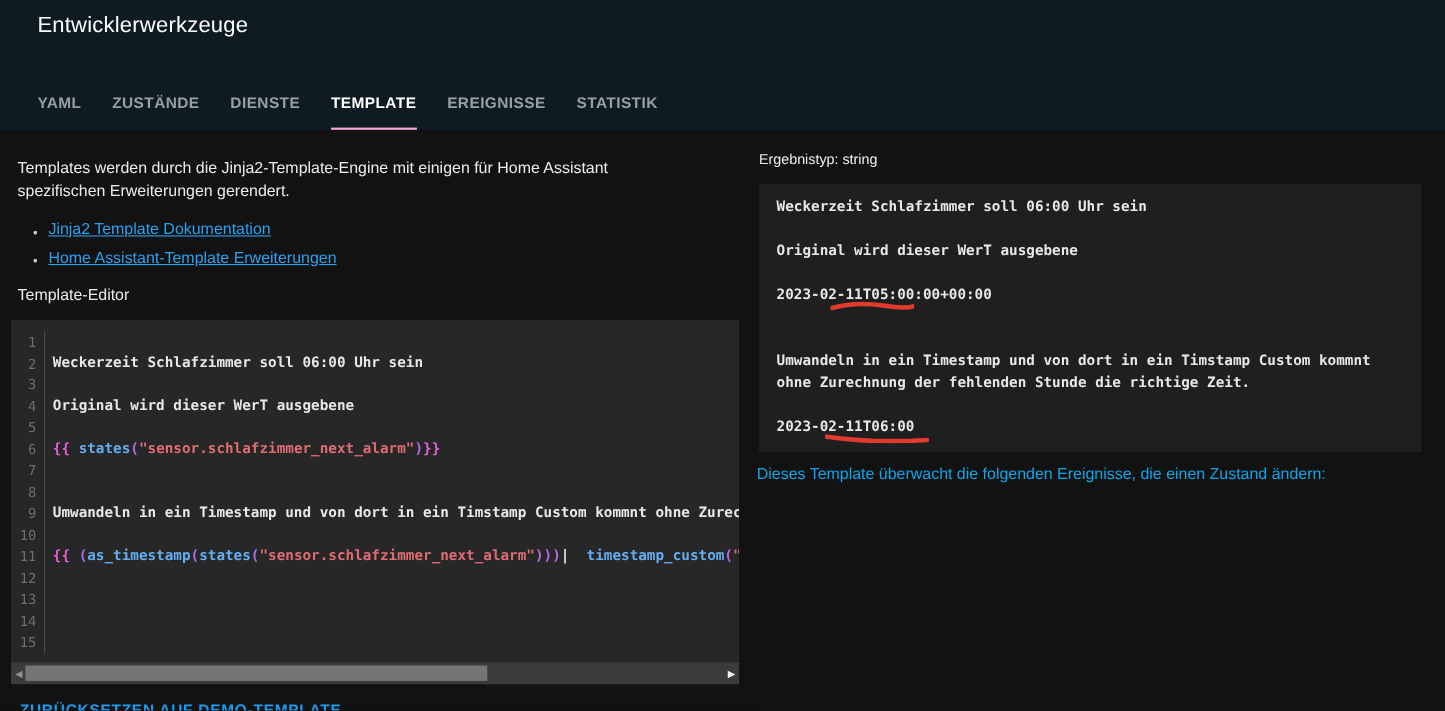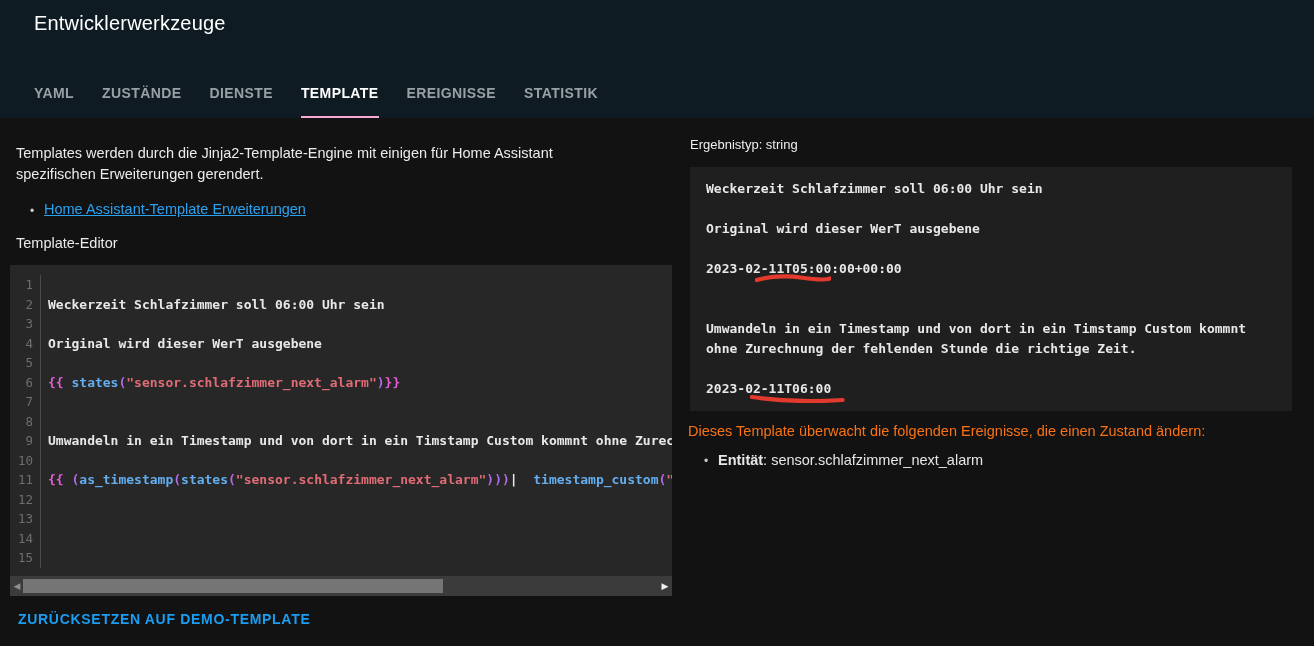--- a/index.html
+++ b/index.html
@@ -84,21 +84,21 @@
   .result-box {
     margin: 15px 0 0 14px; background: #1f1f1f; padding: 12px 16px;
     font-family: "DejaVu Sans Mono", monospace; font-size: 13px; line-height: 20px;
     font-weight: 700; color: #e8e8e8;
   }
   .result-line { min-height: 20px; position: relative; overflow-wrap: break-word; word-break: break-word; }
   .red-underline {
     position: absolute; top: 15px; height: 9px; pointer-events: none;
   }
   .red-underline svg { width: 100%; height: 100%; display: block; }
-  .watch-text { margin: 12px 0 0 12px; font-size: 14.5px; color: #f97316; }
+  .watch-text { margin: 12px 0 0 12px; font-size: 14.5px; color: #0ea5e9; }
   .event-list { margin: 13px 0 0 42px; list-style: none; }
   .event-list li { font-size: 14.5px; position: relative; }
   .event-list li::before { content: "•"; color: #c9c9c9; position: absolute; left: -14px; font-size: 12px; top: 2px; }
   .entity-label { font-weight: 700; }
 </style>
 </head>
 <body>
 
 <header class="app-header">
   <div class="app-title">Entwicklerwerkzeuge</div>
@@ -110,20 +110,21 @@
       <div class="tab">EREIGNISSE</div>
       <div class="tab">STATISTIK</div>
     </nav>
 </header>
 
 <div class="content">
 
   <div class="left-col">
     <p class="intro">Templates werden durch die Jinja2-Template-Engine mit einigen für Home Assistant spezifischen Erweiterungen gerendert.</p>
     <ul class="doc-links">
+        <li><a>Jinja2 Template Dokumentation</a></li>
         <li><a>Home Assistant-Template Erweiterungen</a></li>
       </ul>
     <div class="editor-label">Template-Editor</div>
 
     <div class="code-editor" id="code-editor">
         <div class="code-line"><div class="gutter">1</div><div class="code-text"></div></div>
         <div class="code-line"><div class="gutter">2</div><div class="code-text"><span class="tok-plain">Weckerzeit Schlafzimmer soll 06:00 Uhr sein</span></div></div>
         <div class="code-line"><div class="gutter">3</div><div class="code-text"></div></div>
         <div class="code-line"><div class="gutter">4</div><div class="code-text"><span class="tok-plain">Original wird dieser WerT ausgebene</span></div></div>
         <div class="code-line"><div class="gutter">5</div><div class="code-text"></div></div>
@@ -164,18 +165,15 @@
         <div class="result-line">&nbsp;</div>
         <div class="result-line">Umwandeln in ein Timestamp und von dort in ein Timstamp Custom kommnt ohne Zurechnung der fehlenden Stunde die richtige Zeit.</div>
         <div class="result-line">&nbsp;</div>
         <div class="result-line">2023-02-11T06:00<span class="red-underline" style="left: 5.6ch; width: 12.2ch;">
             <svg viewBox="0 0 100 12" preserveAspectRatio="none">
               <path d="M2,4 C30,9 62,11 97,8" fill="none" stroke="#e23b2e" stroke-width="4.2" stroke-linecap="round" vector-effect="non-scaling-stroke"></path>
             </svg>
           </span></div>
       </div>
     <p class="watch-text">Dieses Template überwacht die folgenden Ereignisse, die einen Zustand ändern:</p>
-    <ul class="event-list">
-      <li><span class="entity-label">Entität</span><span>: </span><span>sensor.schlafzimmer_next_alarm</span></li>
-    </ul>
   </div>
 
 </div>
 
 </body></html>

